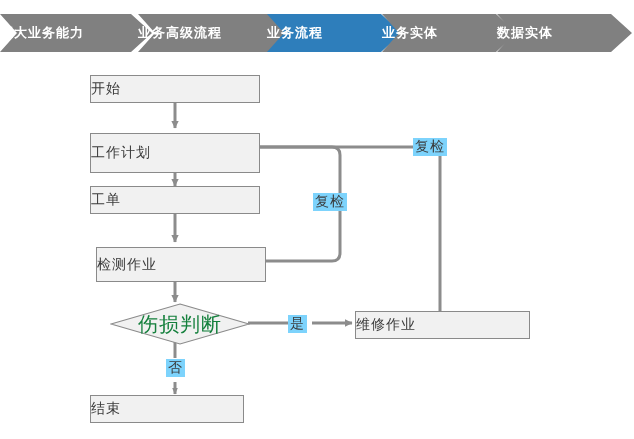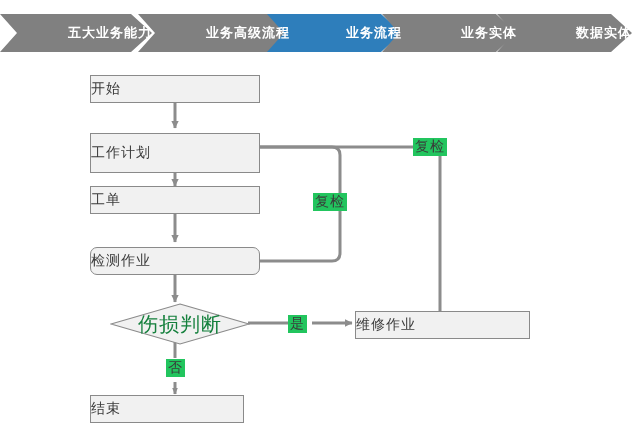--- a/index.html
+++ b/index.html
@@ -31,21 +31,21 @@
     top: 14px;
     width: 634px;
     height: 38px;
   }
   .chev {
     position: absolute;
     top: 0;
     height: 38px;
     display: flex;
     align-items: center;
-    justify-content: flex-end;
+    justify-content: flex-start;
     color: #ffffff;
     font-size: 13px;
     font-weight: bold;
     letter-spacing: 1px;
     box-sizing: border-box;
     white-space: nowrap;
   }
   .chev-label {
     position: relative;
     z-index: 2;
@@ -84,21 +84,21 @@
     color: #15803d;
     letter-spacing: 1px;
     white-space: nowrap;
   }
   .edge-label {
     position: absolute;
     font-size: 14px;
     color: #3a3a3a;
     letter-spacing: 1px;
     white-space: nowrap;
-    background: #22c55e;
+    background: #7dd3fc;
     padding: 0 2px;
   }
   svg.wires {
     position: absolute;
     left: 0;
     top: 0;
     width: 634px;
     height: 439px;
     overflow: visible;
   }
@@ -191,21 +191,21 @@
     </div>
 
     <div class="node" style="left:90px; top:133px; width:170px; height:40px;">
       <span>工作计划</span>
     </div>
 
     <div class="node" style="left:90px; top:186px; width:170px; height:28px;">
       <span>工单</span>
     </div>
 
-    <div class="node" style="left:90px; top:247px; width:170px; height:28px;border-radius:7px;">
+    <div class="node" style="left:96px; top:247px; width:170px; height:35px;">
       <span>检测作业</span>
     </div>
 
     <div class="diamond-wrap" style="left:110px; top:303px; width:140px; height:42px;">
       <svg width="140" height="42" style="position:absolute;left:0;top:0;">
         <polygon points="70,1 139,21 70,41 1,21" fill="#f1f1f1" stroke="#8a8a8a" stroke-width="1.2"></polygon>
       </svg>
       <span class="diamond-label">伤损判断</span>
     </div>
 

